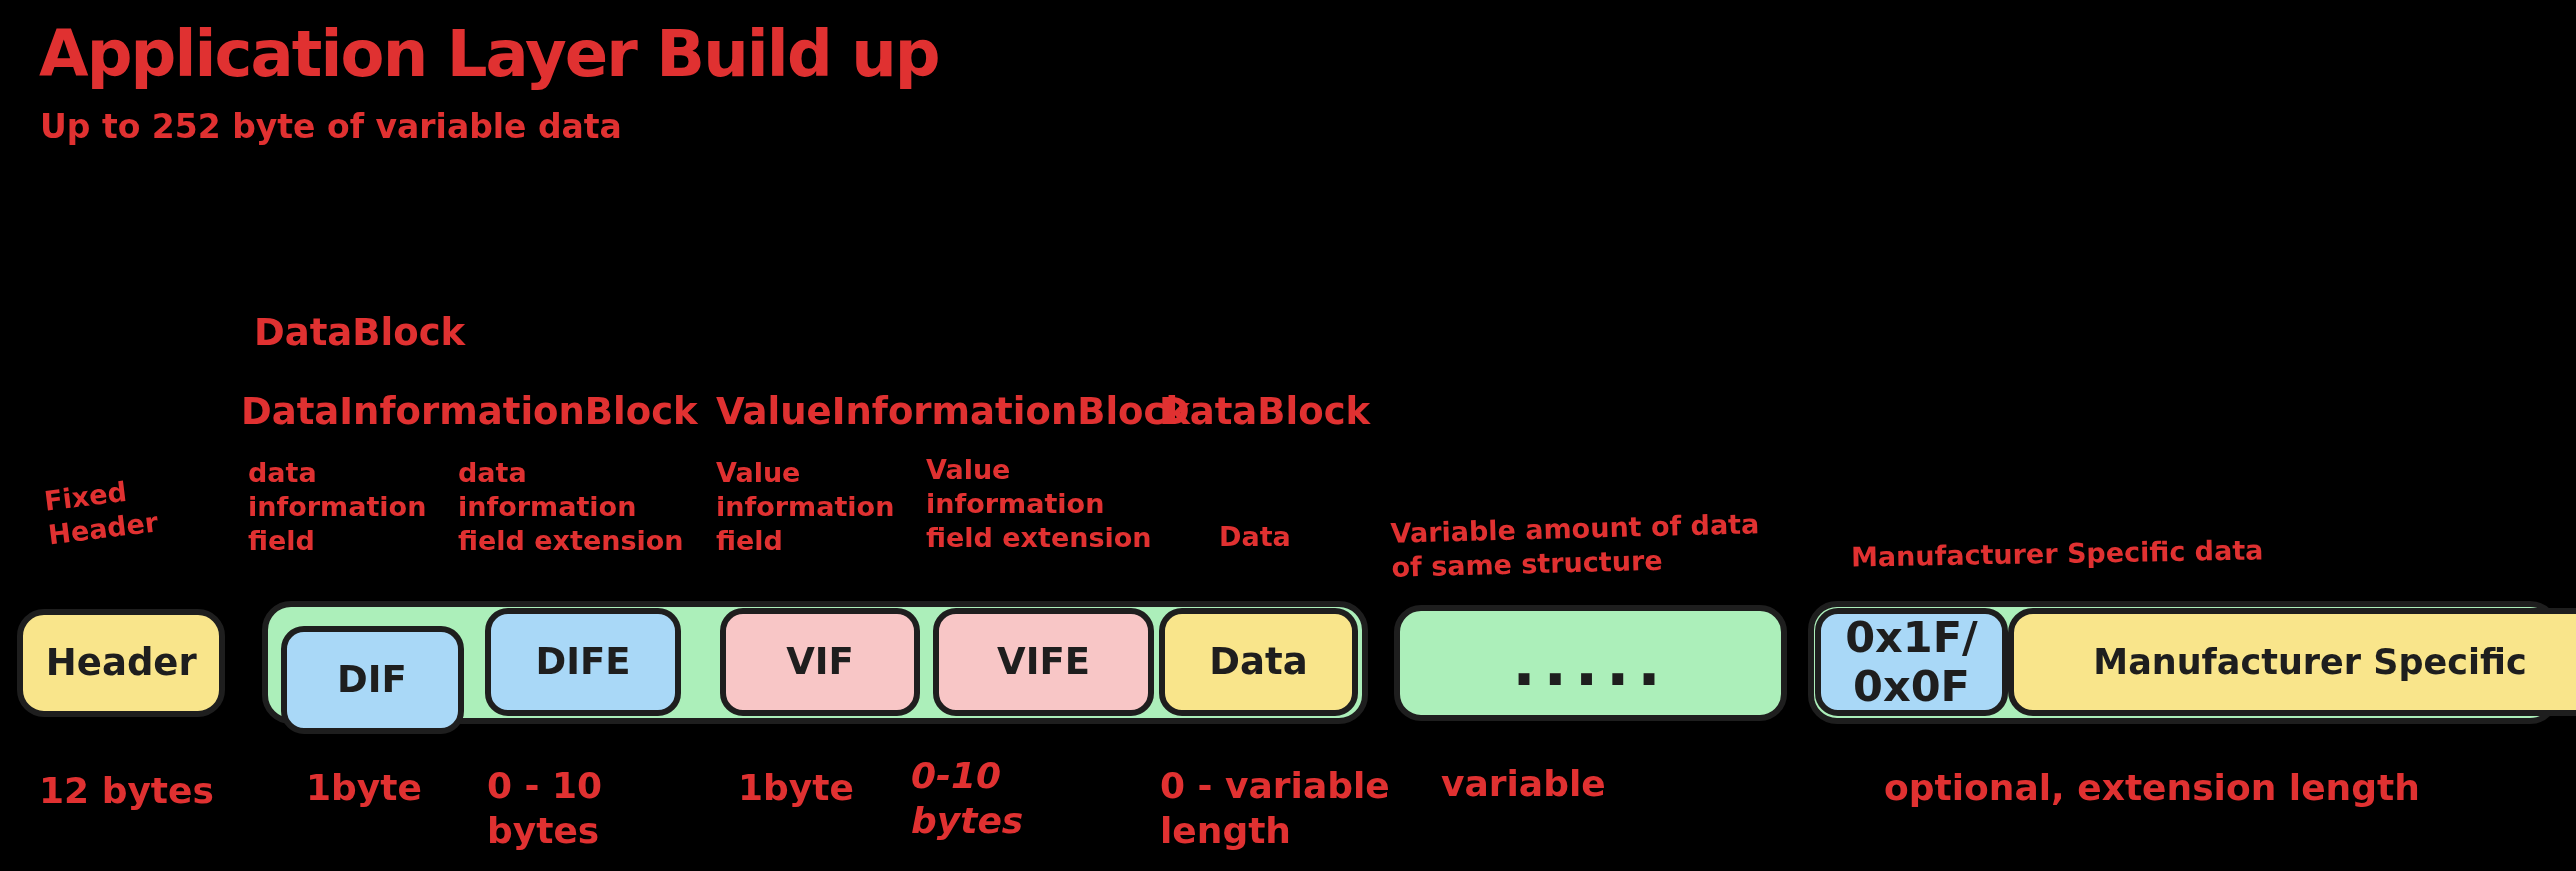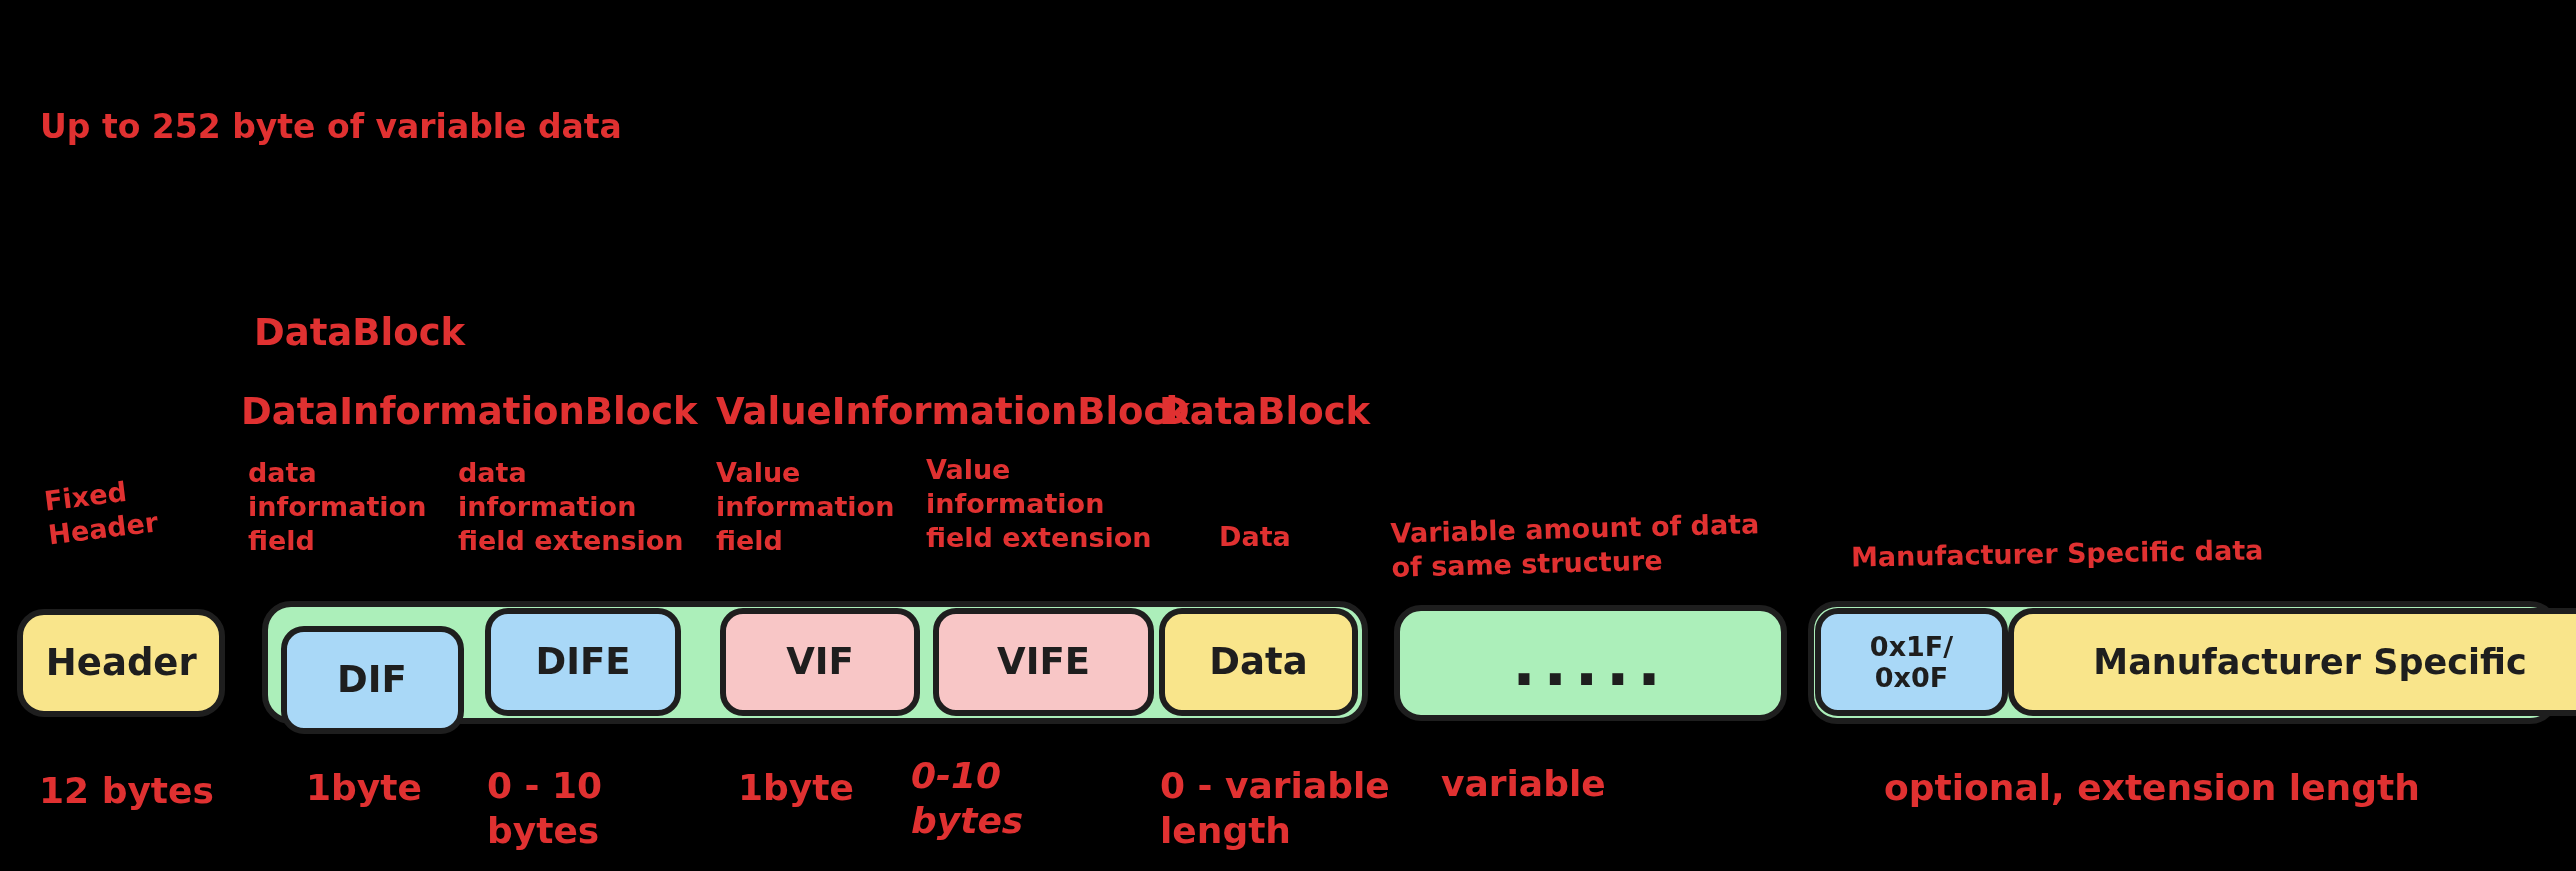--- a/index.html
+++ b/index.html
@@ -37,28 +37,29 @@
     line-height: 1.15;
   }
   .fill-yellow { background: var(--yellow, #f9e58b); }
   .fill-blue   { background: var(--blue,   #a9d8f7); }
   .fill-pink   { background: var(--pink,   #f8c6c6); }
   .fill-green  { background: var(--green,  #acefba); }
   .r-outer { border-radius: 29px; }
   .r-inner { border-radius: 23px; }
   .box-label-lg { font-size: 37px; }
   .box-label-md { font-size: 35px; }
-  .box-label-sm { font-size: 27px; }
+  .box-label-sm { font-size: 43px; }
   .dots { font-size: 62px; letter-spacing: 7.7px; line-height: 0.5; }
 </style>
 </head>
 <body>
 
 <div id="canvas">
 
+  <div class="red-text title" style="left:39px; top:21px;">Application Layer Build up</div>
   <div class="red-text subtitle" style="left:40px; top:106px;">Up to 252 byte of variable data</div>
 
   <div class="red-text group-label" style="left:254px; top:310px;">DataBlock</div>
   <div class="red-text group-label" style="left:241px; top:389px;">DataInformationBlock</div>
   <div class="red-text group-label" style="left:716px; top:389px;">ValueInformationBlock</div>
   <div class="red-text group-label" style="left:1159px; top:389px;">DataBlock</div>
 
   <div class="red-text col-label" style="left:46px; top:478px; transform:rotate(-7deg);">Fixed
 Header</div>
   <div class="red-text col-label" style="left:248px; top:456px;">data

